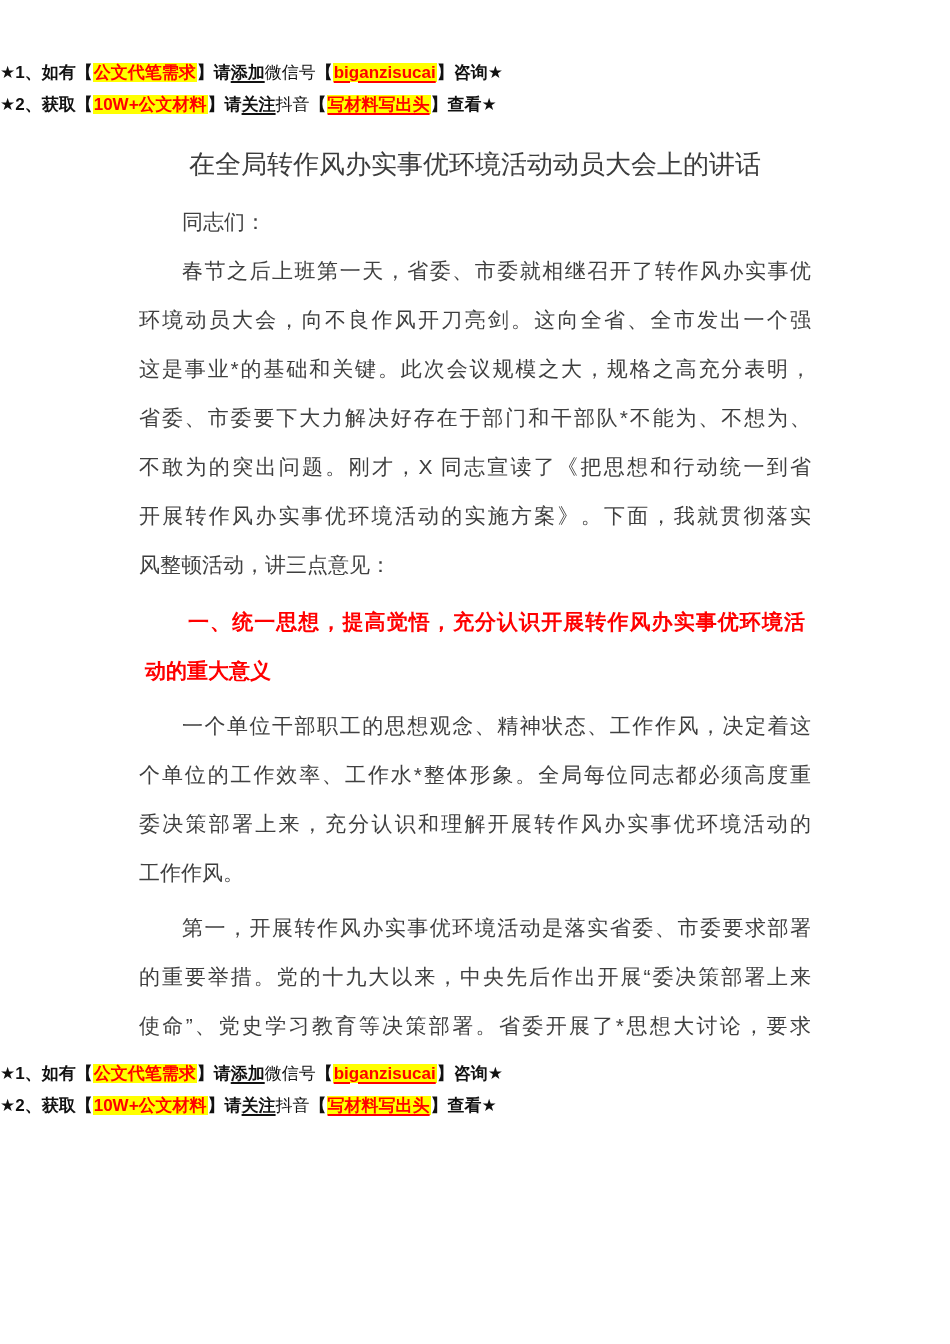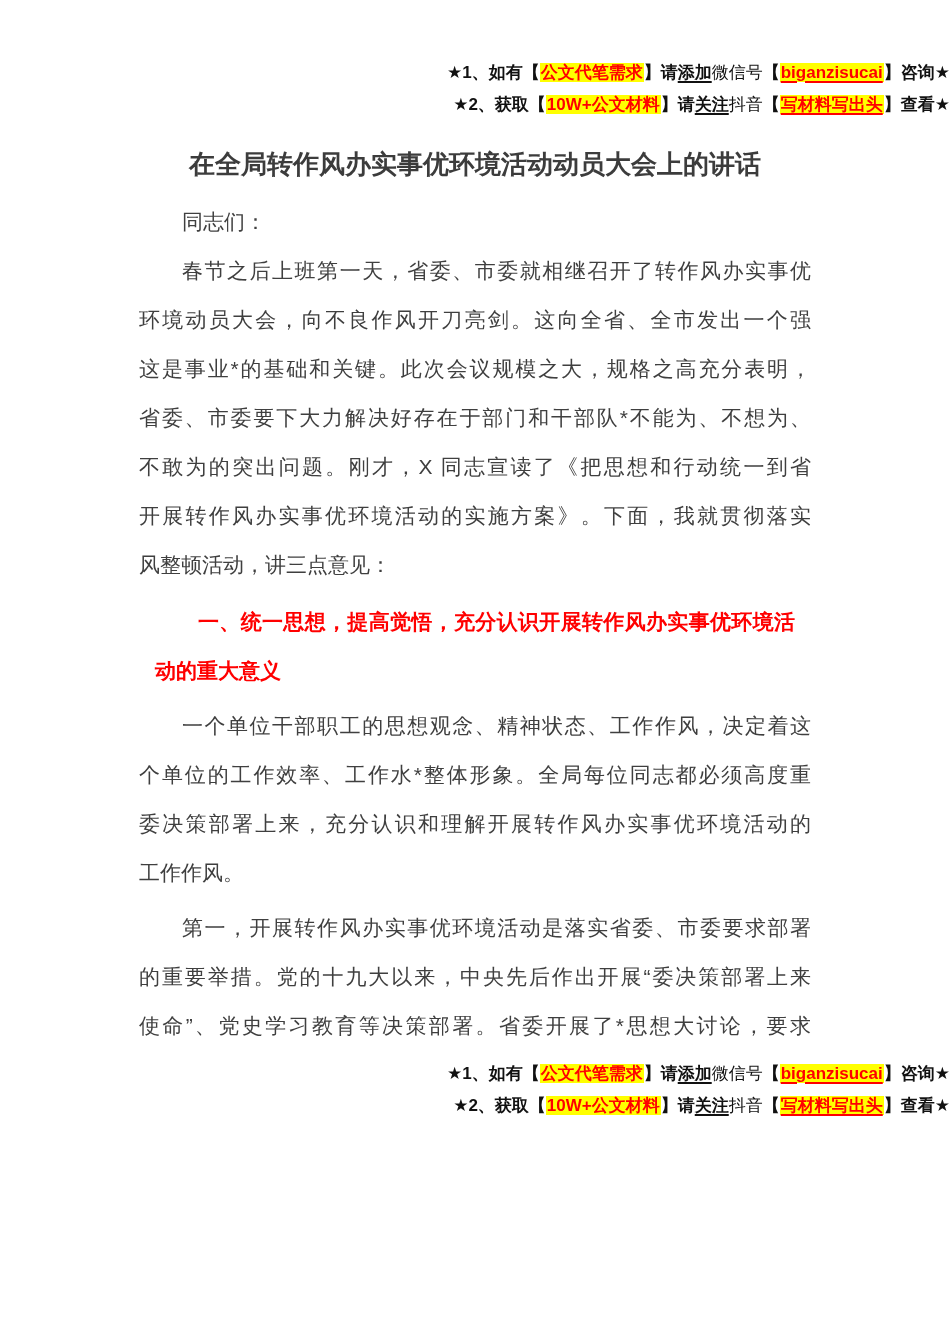--- a/index.html
+++ b/index.html
@@ -8,21 +8,21 @@
     position: relative;
     width: 950px;
     height: 1344px;
     margin: 0 auto;
     background: #ffffff;
     overflow: hidden;
     font-family: "Liberation Sans", "DejaVu Sans", sans-serif;
   }
   
   .promo {
-    text-align: right;
+    text-align: left;
     font-size: 17px;
     font-weight: 700;
     line-height: 32px;
     color: var(--promo-text, #111111);
   }
   .promo-top { padding-top: 57px; }
   .promo-bottom { margin-top: 8px; }
   .chan { font-weight: 400; }
   .ul-black {
     text-decoration: underline;
@@ -39,39 +39,39 @@
     text-decoration-color: var(--hl-red, #ff0000);
     text-decoration-thickness: 1.5px;
     text-underline-offset: 3px;
   }
   
   .doc-title {
     margin-top: 23px;
     text-align: center;
     font-size: 26px;
     line-height: 40px;
-    font-weight: 700;
+    font-weight: 400;
     color: #3c3c3c;
   }
   
   .content {
     width: 672px;
     margin: 13px auto 0;
     font-size: 21px;
     color: var(--body-text, #3f3f3f);
   }
   .ln {
     line-height: 49px;
     text-align: justify;
     text-align-last: justify;
   }
   .ln.last { text-align-last: left; }
   .ind { text-indent: 43px; }
   .para { margin-bottom: 6px; }
-  .heading { margin: 8px 16px 6px; }
+  .heading { margin: 8px 6px 6px; }
   .heading .ln {
     color: var(--heading-red, #ff0000);
     font-weight: 700;
   }
 </style>
 </head>
 <body>
 
 <div class="page">
 

